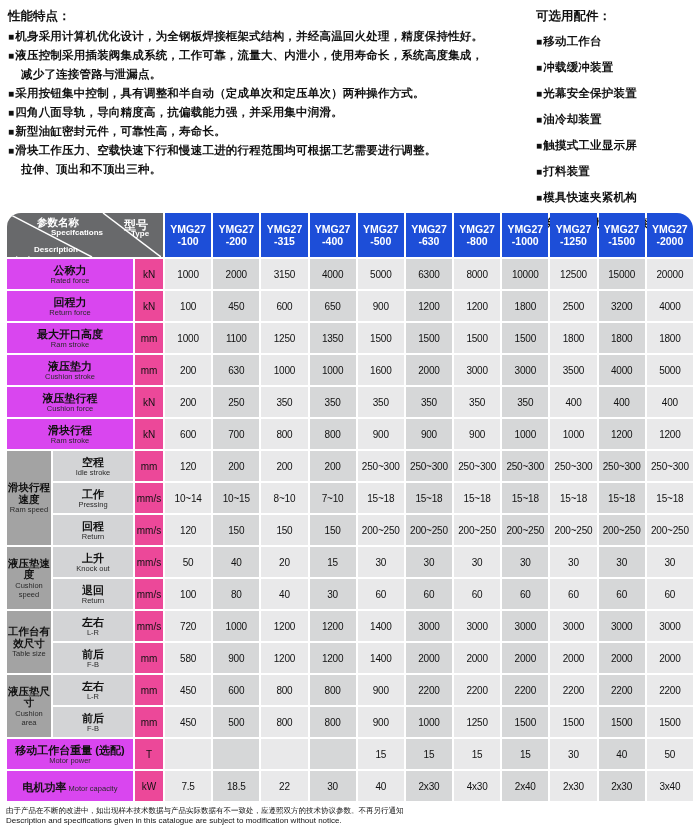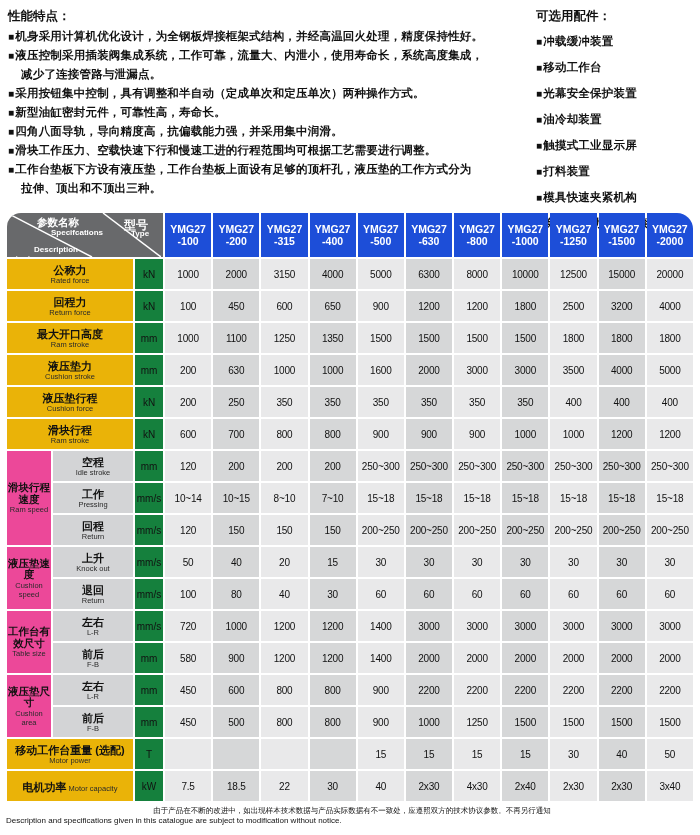--- a/index.html
+++ b/index.html
@@ -29,60 +29,59 @@
   .corner span{position:absolute;color:#fff;white-space:nowrap;}
   .c-param-cn{left:30px;top:3px;font-size:10.5px;font-weight:bold;}
   .c-param-en{left:44px;top:15px;font-size:8px;}
   .c-type-cn{left:117px;top:4px;font-size:12px;font-weight:bold;}
   .c-type-en{left:124px;top:16px;font-size:8px;}
   .c-name-cn{left:5px;top:25px;font-size:10.5px;font-weight:bold;margin-top:17px;}
   .c-name-en{left:27px;top:32px;font-size:8px;}
   th.mh{background:#1d4ed8;color:#fff;font-size:10.5px;font-weight:bold;line-height:12.5px;height:44px;margin-top:25px;}
   th.mh.last{border-radius:0 16px 0 0;}
   tbody td{height:30px;}
-  td.gc{background:#ec4899;}
+  td.gc{background:#a3a3a3;}
   td.sc{background:#d3d4d6;}
-  td.lc{background:#eab308;}
-  td.uc{background:#15803d;font-size:10px;}
+  td.lc{background:#d946ef;}
+  td.uc{background:#ec4899;font-size:10px;}
   td.vc{font-size:10px;letter-spacing:-.2px;}
   td.vc.odd{background:#e9e9ea;}
   td.vc.even{background:#d6d7d8;}
   .cn{font-size:11px;font-weight:bold;line-height:12px;}
   .gc .cn{font-size:10.5px;line-height:11.5px;}
   .en{font-size:7.5px;line-height:9px;color:#2a2a2a;font-weight:normal;}
   .inline-lab .cn{display:inline;}
   .inline-lab .en{display:inline;margin-left:2px;}
   
   .foot{position:absolute;left:6px;top:806px;width:692px;}
-  .fcn{font-size:7.5px;line-height:10px;white-space:nowrap;text-align:center;}
+  .fcn{font-size:7.5px;line-height:10px;white-space:nowrap;}
   .fen{font-size:8px;font-weight:normal;line-height:10px;white-space:nowrap;}
 </style>
 </head>
 <body>
 
 <div class="features">
   <div class="ftitle">性能特点：</div>
   <div id="feature-list">
       <div class="fline"><span class="bullet">■</span><span>机身采用计算机优化设计，为全钢板焊接框架式结构，并经高温回火处理，精度保持性好。</span></div>
       <div class="fline"><span class="bullet">■</span><span>液压控制采用插装阀集成系统，工作可靠，流量大、内泄小，使用寿命长，系统高度集成，</span></div>
       <div class="fline cont"><span>减少了连接管路与泄漏点。</span></div>
       <div class="fline"><span class="bullet">■</span><span>采用按钮集中控制，具有调整和半自动（定成单次和定压单次）两种操作方式。</span></div>
+      <div class="fline"><span class="bullet">■</span><span>四角八面导轨，导向精度高，抗偏载能力强，并采用集中润滑。</span></div>
       <div class="fline"><span class="bullet">■</span><span>新型油缸密封元件，可靠性高，寿命长。</span></div>
-      <div class="fline"><span class="bullet">■</span><span>四角八面导轨，导向精度高，抗偏载能力强，并采用集中润滑。</span></div>
       <div class="fline"><span class="bullet">■</span><span>滑块工作压力、空载快速下行和慢速工进的行程范围均可根据工艺需要进行调整。</span></div>
-      <div class="fline"><span class="bullet">■</span><span>工作台垫板下方设有液压垫，工作台垫板上面设有足够的顶杆孔，液压垫的工作方式分为</span></div>
       <div class="fline cont"><span>拉伸、顶出和不顶出三种。</span></div>
     </div>
 </div>
 
 <div class="acc">
   <div class="atitle">可选用配件：</div>
   <div id="accessory-list">
+      <div class="aitem"><span class="bullet">■</span><span>移动工作台</span></div>
       <div class="aitem"><span class="bullet">■</span><span>冲载缓冲装置</span></div>
-      <div class="aitem"><span class="bullet">■</span><span>移动工作台</span></div>
       <div class="aitem"><span class="bullet">■</span><span>光幕安全保护装置</span></div>
       <div class="aitem"><span class="bullet">■</span><span>油冷却装置</span></div>
       <div class="aitem"><span class="bullet">■</span><span>触摸式工业显示屏</span></div>
       <div class="aitem"><span class="bullet">■</span><span>打料装置</span></div>
       <div class="aitem"><span class="bullet">■</span><span>模具快速夹紧机构</span></div>
       <div class="aitem"><span class="bullet">■</span><span>换模用浮动导轨和滚动托架</span></div>
     </div>
 </div>
 
 <table class="spec">

